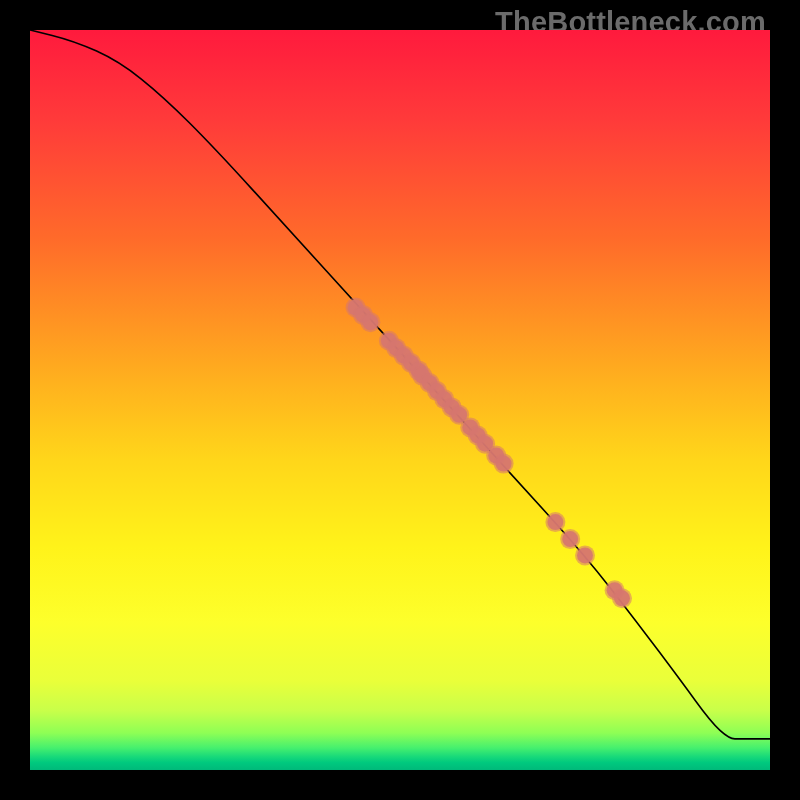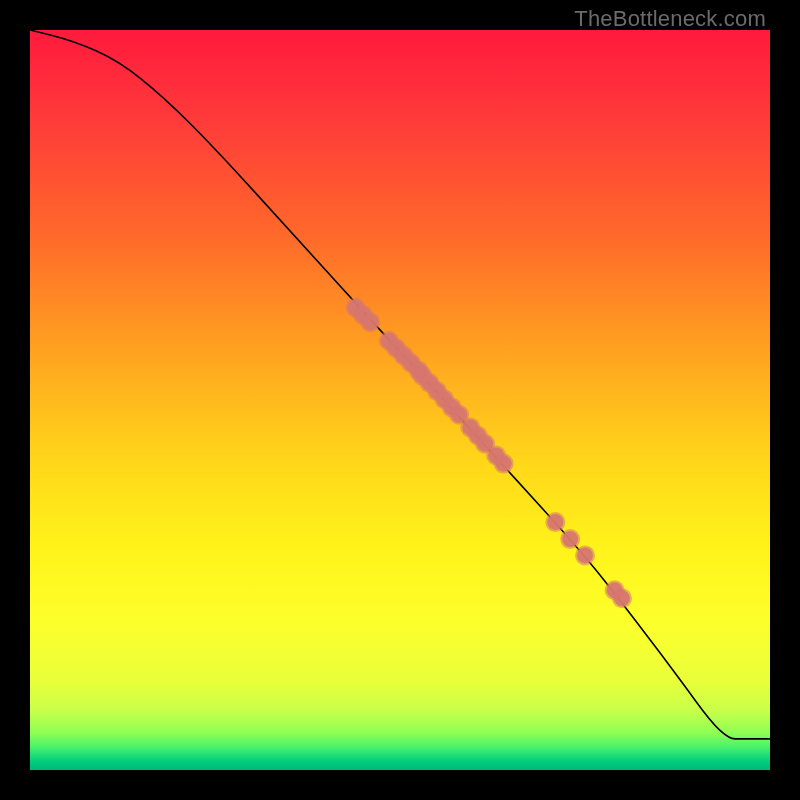--- a/index.html
+++ b/index.html
@@ -42,23 +42,23 @@
       #18d97a 98.2%,
       #00c97e 99%,
       #00b97a 100%
     );
   }
   .watermark {
     position: absolute;
     top: 6px;
     right: 34px;
     color: #6b6b6b;
-    font-size: 22px;
+    font-size: 29px;
     letter-spacing: 0.2px;
-    font-weight: 400;
+    font-weight: 700;
     user-select: none;
   }
   svg.overlay {
     position: absolute;
     left: 0;
     top: 0;
     width: 740px;
     height: 740px;
   }
   .curve {

